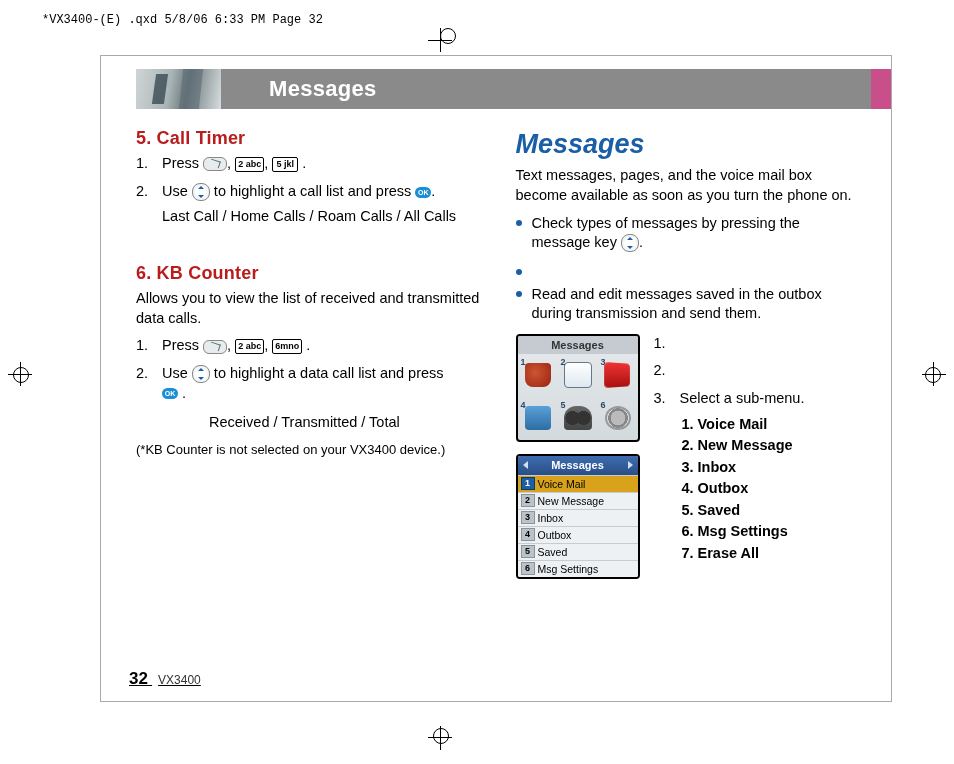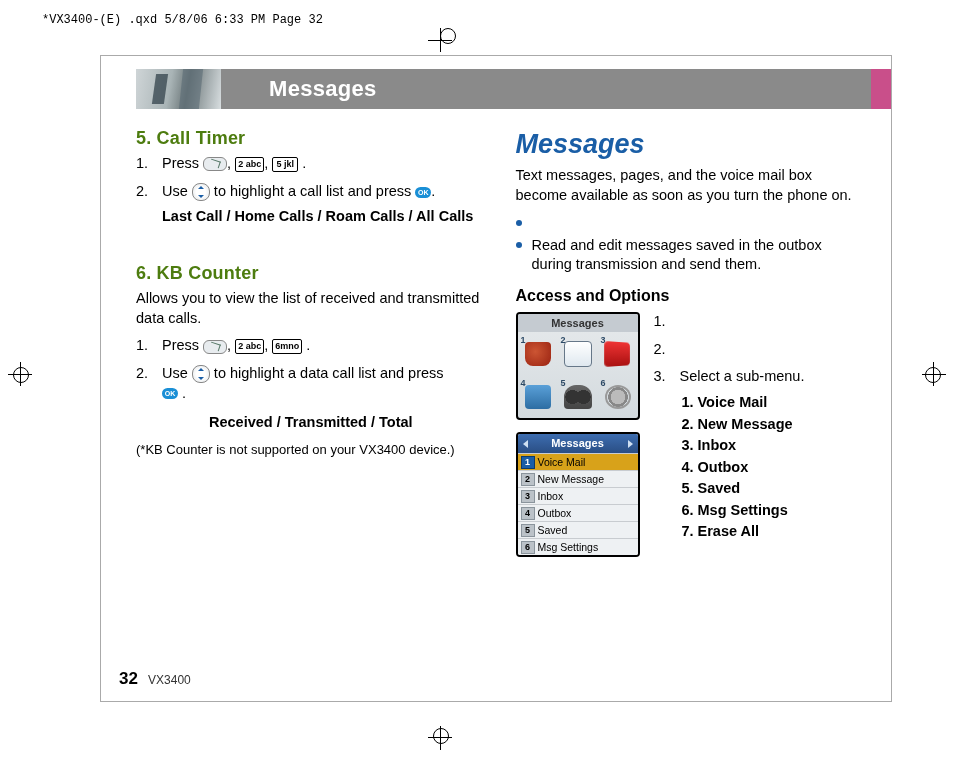--- a/index.html
+++ b/index.html
@@ -79,21 +79,21 @@
     gap: 34px;
   }
   .col {
     flex: 1 1 0;
     font-size: 14.5px;
     line-height: 1.35;
     font-family: "Helvetica Neue", Arial, sans-serif;
     font-stretch: condensed;
   }
   h2.section {
-    color: #4d7c0f;
+    color: #b91c1c;
     font-size: 18px;
     margin: 0 0 4px 0;
     font-weight: bold;
     letter-spacing: .2px;
   }
   h1.big {
     color: #1a5ea6;
     font-style: italic;
     font-weight: bold;
     font-size: 27px;
@@ -101,21 +101,21 @@
   }
   h3.sub {
     font-size: 16px;
     font-weight: bold;
     margin: 10px 0 6px 0;
   }
   p, .step { margin: 0 0 8px 0; }
   .step { display:flex; gap:8px; }
   .step .n { width: 18px; flex-shrink:0; }
   .step-body { flex:1; }
-  .bold { font-weight: bold; }
+  .bold { font-weight: normal; }
   .tiny-note { font-size: 13px; }
   .bullet-row { display:flex; gap:10px; margin-bottom:10px; }
   .dot { width:6px; height:6px; border-radius:3px; background:#1a5ea6; margin-top:6px; flex-shrink:0; }
   .key-soft {
     display:inline-block; width:22px; height:12px; border-radius:6px;
     background:#e8ecef; border:1px solid #888; position:relative; vertical-align:middle;
   }
   .key-soft::after { content:""; position:absolute; left:6px; top:2px; width:9px; height:6px;
     border-top:1px solid #576; border-right:1px solid #576; transform:rotate(18deg); }
   .key-num {
@@ -191,21 +191,21 @@
   .menu-list .row .k {
     width:12px; text-align:center; background:#bbc2c8; font-weight:bold;
     border:1px solid #8a949c; font-size:9px; margin:1px 3px; line-height:11px;
   }
   .menu-list .row.sel .k { background:#1a5ea6; color:#fff; border-color:#0d3a6b; }
   .access-block { display:flex; gap:14px; }
   .access-steps { flex:1; font-size:14.5px; }
   .ol-sub { margin:6px 0 0 0; padding-left:18px; font-weight:bold; }
   .ol-sub li { margin-bottom:2px; }
   .page-num {
-    position:absolute; left:18px; bottom:12px; font-size:15px;
+    position:absolute; left:28px; bottom:12px; font-size:15px;text-decoration:underline;
   }
   .page-num .pn { font-weight:bold; font-size:17px; }
   .page-num .model { font-size:12px; color:#333; margin-left:6px; }
 </style>
 </head>
 <body>
 
 <div class="qxd-header">*VX3400-(E) .qxd  5/8/06  6:33 PM  Page 32</div>
 
 <div class="crop-mark" style="top:28px; left:440px; width:1px; height:24px;"></div>
@@ -278,38 +278,44 @@
         <div class="n">2.</div>
         <div class="step-body">
           <span>Use </span>
           <span class="key-nav"></span>
           <span> to highlight a data call list and press</span><br>
           <span class="key-ok">OK</span> .
           <div class="bold" style="margin-top:10px;margin-left:47px;">Received / Transmitted / Total</div>
         </div>
       </div>
 
-      <p class="tiny-note" style="margin-top:8px;">(*KB Counter is not supported on your VX3400 device.)</p>
+      <p class="tiny-note" style="margin-top:8px;">(*KB Counter is not selected on your VX3400 device.)</p>
     </div>
 
     <div class="col">
       <h1 class="big">Messages</h1>
       <p>Text messages, pages, and the voice mail box become available as soon as you turn the phone on.</p>
 
+      <div class="bullet-row">
+        <div class="dot"></div>
+        <div>
+          <span>Check types of messages by pressing the message key </span>
+          <span class="key-nav"></span><span>.</span>
+        </div>
+      </div>
 
       <div class="bullet-row">
         <div class="dot"></div>
       </div>
 
       <div class="bullet-row">
         <div class="dot"></div>
         <div>Read and edit messages saved in the outbox during transmission and send them.</div>
       </div>
 
-      <h3 class="sub">Access and Options</h3>
 
       <div class="access-block">
         <div>
           <div class="menu-icons">
             <div class="title">Messages</div>
             <div class="mi-cell">
                 <span class="num">1</span>
                 <div class="ico mail"></div>
               </div>
             <div class="mi-cell">

